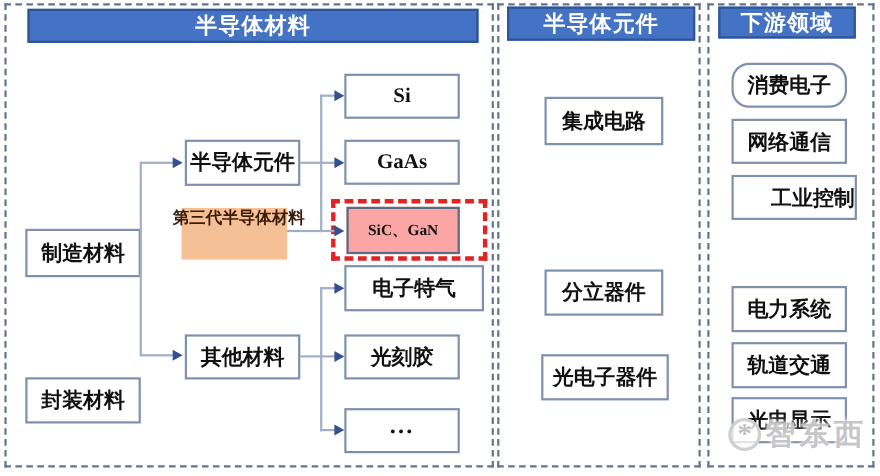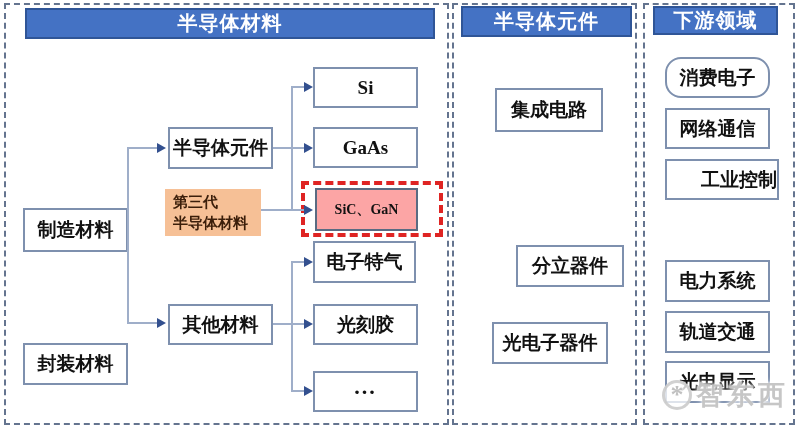--- a/index.html
+++ b/index.html
@@ -14,21 +14,21 @@
     box-sizing:border-box;white-space:nowrap;letter-spacing:1px;
   }
   .node{
     position:absolute;background:#FFFFFF;border:2px solid #7E90AE;color:#111111;
     font-weight:bold;font-size:19px;display:flex;align-items:center;justify-content:center;
     box-sizing:border-box;white-space:nowrap;
   }
   .node.sic{background:#fca5a5;border-color:#5A6B82;font-size:14px;}
   .third{
     position:absolute;background:#F6C096;color:#3B1E0A;font-weight:bold;font-size:15px;
-    line-height:1.35;display:flex;flex-direction:column;justify-content:center;
+    line-height:1.35;display:flex;justify-content:center;
     padding-left:8px;box-sizing:border-box;white-space:nowrap;
   }
   .more-label{transform:translateY(-5px);letter-spacing:2px;font-size:22px;}
   .hline{position:absolute;height:2px;background:#9FAEC9;}
   .vline{position:absolute;width:2px;background:#9FAEC9;}
   .arrow{
     position:absolute;width:0;height:0;
     border-top:5px solid transparent;border-bottom:5px solid transparent;
     border-left:9px solid #33508F;
   }
@@ -77,21 +77,21 @@
     <span>Si</span>
   </div>
   <div class="node" style="left:313px;top:127px;width:105px;height:41px;">
     <span>GaAs</span>
   </div>
   <div class="node sic" style="left:315px;top:188px;width:103px;height:43px;">
     <span>SiC、GaN</span>
   </div>
   <div class="dash-frame" style="left:301px;top:181px;width:142px;height:56px;"></div>
 
-  <div class="node" style="left:313px;top:241px;width:103px;height:42px;text-align:center;">
+  <div class="node" style="left:313px;top:241px;width:127px;height:42px;text-align:center;">
     <span>电子特气</span>
   </div>
   <div class="node" style="left:313px;top:304px;width:105px;height:41px;">
     <span>光刻胶</span>
   </div>
   <div class="node" style="left:313px;top:371px;width:105px;height:41px;">
     <span class="more-label">...</span>
   </div>
 
   <div class="vline" style="left:127px;top:147px;height:177px;"></div>
@@ -121,21 +121,21 @@
 
   <div class="panel" style="left:452px;top:3px;width:185px;height:422px;"></div>
 
   <div class="header" style="left:461px;top:6px;width:171px;height:31px;">
     <span>半导体元件</span>
   </div>
 
   <div class="node" style="left:495px;top:88px;width:108px;height:44px;justify-content:center;">
     <span>集成电路</span>
   </div>
-  <div class="node" style="left:516px;top:245px;width:108px;height:42px;">
+  <div class="node" style="left:495px;top:245px;width:108px;height:42px;">
     <span>分立器件</span>
   </div>
   <div class="node" style="left:492px;top:322px;width:116px;height:42px;">
     <span>光电子器件</span>
   </div>
 
   <div class="panel" style="left:643px;top:3px;width:152px;height:422px;"></div>
 
   <div class="header" style="left:653px;top:6px;width:125px;height:29px;">
     <span>下游领域</span>

